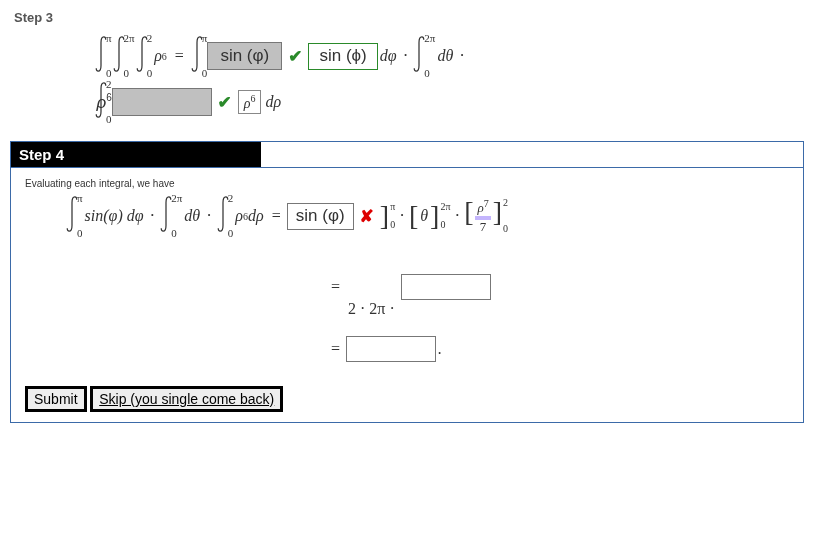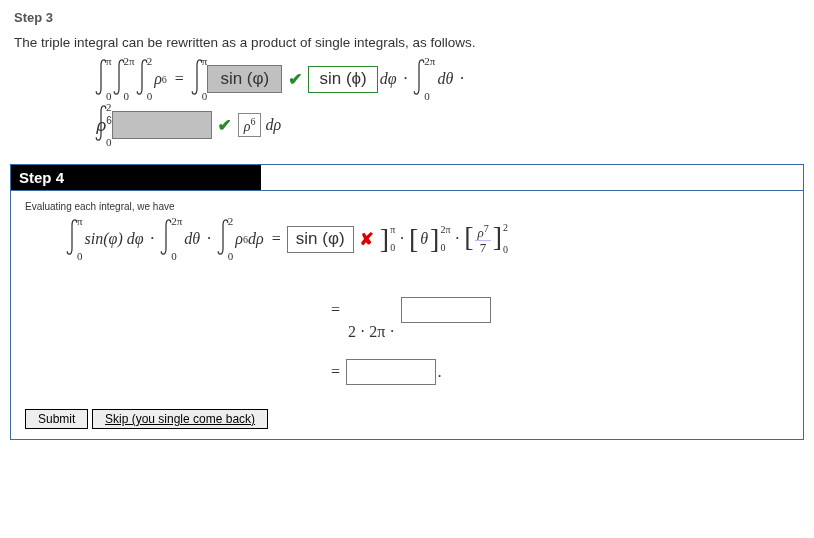--- a/index.html
+++ b/index.html
@@ -7,21 +7,21 @@
   .step-title { font-weight: bold; margin: 2px 0 10px 0; color: #555; font-size: 13px; }
   .step3 { padding: 2px 10px 10px 8px; }
   .step3-text { margin-bottom: 8px; font-size: 13.5px; color: #333; }
   .math-row { display: flex; align-items: center; flex-wrap: wrap; margin-left: 80px; }
   .step4-box { border: 1px solid #3b6aa8; margin: 8px 4px 4px 4px; }
   .step4-header { background: #000000; color: #fff; font-weight: bold; padding: 4px 8px; font-size: 15px; display: inline-block; min-width: 250px; }
   .step4-header-wrap { border-bottom: 1px solid #3b6aa8; }
   .step4-body { padding: 10px 14px 10px 14px; }
   .step4-text { margin-bottom: 6px; font-size: 10px; color: #333; }
   .buttons { margin-top: 24px; }
-  button.submit, button.skip { font-family: Arial, sans-serif; font-size: 12px; padding: 2px 12px; border: 1px solid #000000; background: #eee; cursor: pointer; }
+  button.submit, button.skip { font-family: Arial, sans-serif; font-size: 14px; padding: 2px 6px; border: 3px solid #000000; background: #eee; cursor: pointer; }
   button.skip { text-decoration: underline; }
   .integral { display: inline-flex; align-items: stretch; font-family: 'Times New Roman', serif; font-size: 16px; }
   .int-sign { width: 14px; position: relative; }
   .int-sign svg { width: 100%; height: 38px; }
   .int-bounds { display: flex; flex-direction: column; justify-content: space-between; font-size: 11px; margin-left: -2px; line-height: 1; }
   .int-bounds .upper { margin-top: -2px; }
   .int-bounds .lower { margin-bottom: -2px; }
   .math-text { font-family: 'Times New Roman', serif; font-size: 16px; font-style: italic; display: inline-flex; align-items: center; margin: 0 2px; }
   .math-upright { font-style: normal; margin-top: 45px; }
   .answer-box { display: inline-flex; align-items: center; justify-content: flex-start; border: 1px solid #777; background: #c0c0c0; padding: 3px 10px; font-family: Liberation Sans, sans-serif; font-size: 17px; height: 27px; }
@@ -33,32 +33,31 @@
   .check { color: #2a8a2a; font-size: 17px; margin: 0 6px; font-weight: bold; }
   .cross { color: #d00; font-size: 17px; margin: 0 6px; font-weight: bold; }
   .dot { font-family: 'Times New Roman', serif; font-size: 17px; margin: 0 4px; }
   .eq { font-family: 'Times New Roman', serif; font-size: 16px; margin: 0 6px; }
   .sup { font-size: 10px; vertical-align: super; font-style: normal; }
   .bracket-eval { display: inline-flex; align-items: stretch; font-family: 'Times New Roman', serif; font-size: 16px; }
   .bracket-eval .br { font-size: 28px; line-height: 28px; font-style: normal; }
   .bracket-eval .mid { display: flex; align-items: center; padding: 0 2px; }
   .bracket-eval .bounds { display: flex; flex-direction: column; justify-content: space-between; font-size: 10px; line-height: 1; margin-left: 1px; }
   .frac { display: inline-flex; flex-direction: column; align-items: center; font-family: 'Times New Roman', serif; font-size: 13px; }
-  .frac .num { border-bottom: 1px solid #c4b5fd; padding: 0 2px; line-height: 1.1; }
+  .frac .num { border-bottom: 4px solid #c4b5fd; padding: 0 2px; line-height: 1.1; }
   .frac .den { padding: 0 2px; line-height: 1.1; }
   .row2 { margin-top: 4px; margin-left: 80px; display: flex; align-items: center; }
   .eval-row { display: flex; align-items: center; margin-left: 300px; margin-top: 18px; }
   .sp { width: 4px; display: inline-block; }
 </style>
 </head>
 <body>
 
 <div class="step3">
   <div class="step-title">Step 3</div>
-  <div class="step3-text">The triple integral can be rewritten as a product of single integrals, as follows.</div>
 
   <div class="math-row">
 
     <span class="integral">
       <span class="int-sign"><svg viewBox="0 0 12 40">
             <path d="M9 2 Q11 2 11 5 M9 2 Q6 2 6 8 L6 32 Q6 38 3 38 Q1 38 1 35" stroke="#333" stroke-width="1.3" fill="none"></path>
           </svg></span>
       <span class="int-bounds">
           <span class="upper">π</span>
           <span class="lower">0</span>

